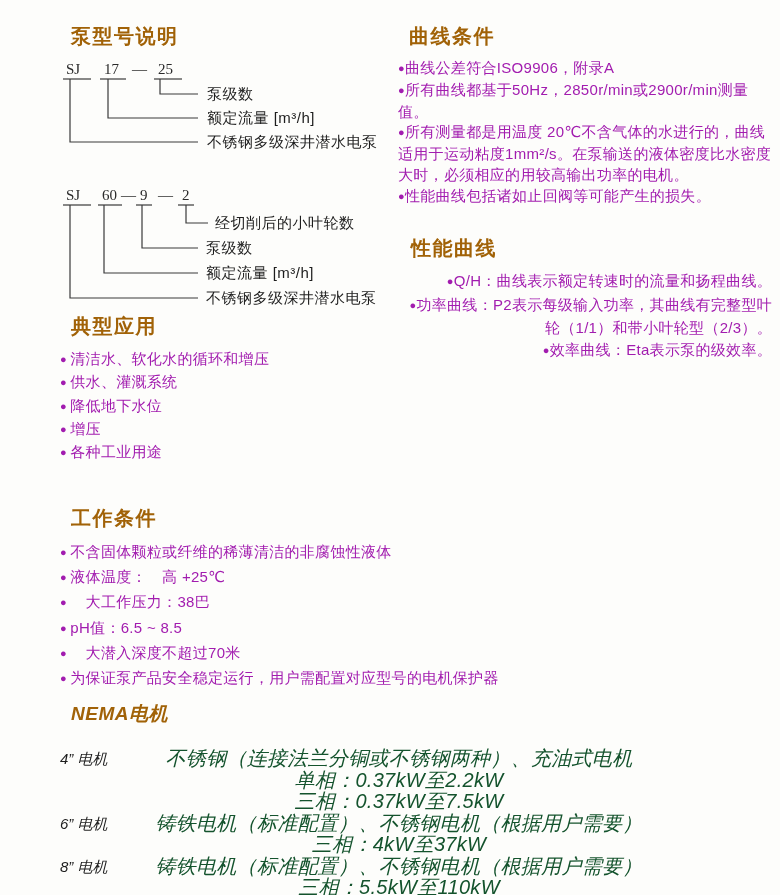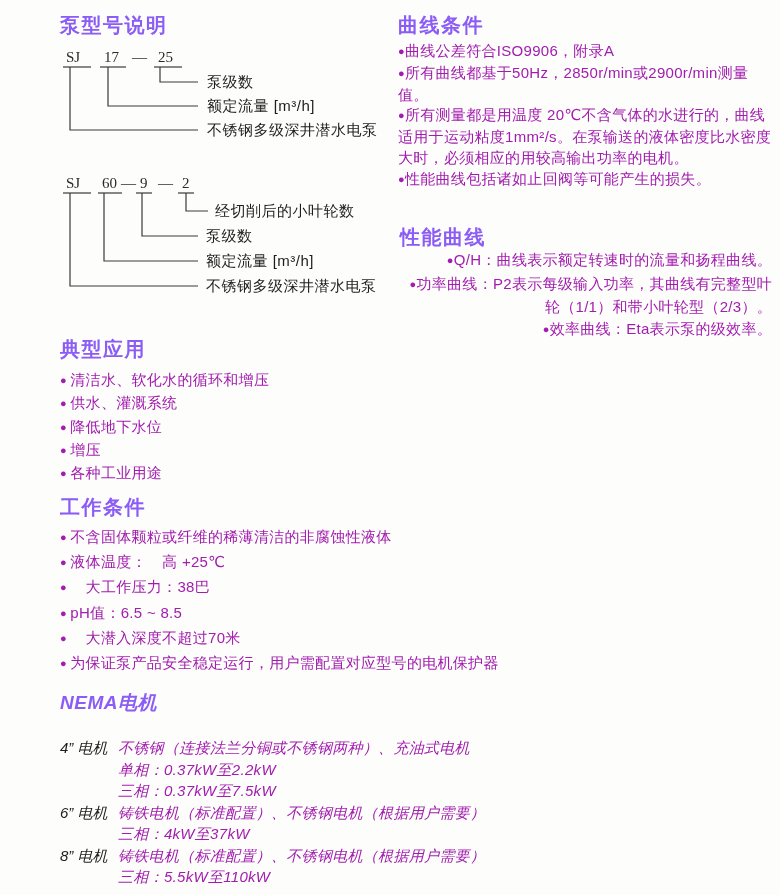--- a/index.html
+++ b/index.html
@@ -6,24 +6,24 @@
   body {
     width:780px; height:895px;
     background:#fdfdfb;
     font-family:"Liberation Sans","DejaVu Sans",sans-serif;
     color:#222;
     overflow:hidden;
   }
   .page { position:relative; width:780px; height:895px; background:#fdfdfb; }
 
   h2.sec-title {
-    margin:0;
+    margin:11px;
     font-size:20px;
     font-weight:bold;
-    color:#8b5cf6;
+    color:#a16207;
     letter-spacing:1.5px;
     line-height:22px;
   }
 
   
   .sec-pump-model { position:absolute; left:60px; top:14px; width:345px; }
   .sec-pump-model svg { display:block; }
   .diagram-1 { margin-top:10px; }
   .diagram-2 { margin-top:26px; }
   .code-text { font-family:"Liberation Serif","DejaVu Serif",serif; font-size:15px; fill:#2a2a2a; }
@@ -39,35 +39,35 @@
   
   .sec-curve-cond { position:absolute; left:398px; top:14px; width:378px; }
   .sec-curve-cond .bullets { margin-top:5px; }
   .sec-curve-cond .bullet { line-height:20.8px; }
 
   .sec-perf { position:absolute; left:400px; top:226px; width:372px; }
   .sec-perf .bullets { margin-top:1px;text-align:right; }
   .sec-perf .bullet { line-height:21.5px; }
 
   
-  .sec-typical { position:absolute; left:60px; top:338px; width:340px; }
+  .sec-typical { position:absolute; left:60px; top:304px; width:340px; }
   .sec-typical .bullets { margin-top:9px; }
   .sec-typical .bullet { line-height:22.3px; }
 
   .sec-working { position:absolute; left:60px; top:496px; width:540px; }
   .sec-working .bullets { margin-top:7px; }
   .sec-working .bullet { line-height:23.2px; }
 
   
   .sec-nema { position:absolute; left:60px; top:692px; width:620px;font-style:italic; }
   .sec-nema h2.sec-title { font-size:19px; letter-spacing:0.5px; }
   .nema-rows { margin-top:23px; }
   .nema-row { display:grid; grid-template-columns:58px 1fr; }
   .nema-size { font-size:15px; line-height:21.5px; color:#1d1d1d; white-space:nowrap; }
-  .nema-line { font-size:15px; line-height:21.5px; color:#a21caf; letter-spacing:0.3px; }
+  .nema-line { font-size:20px; line-height:21.5px; color:#14532d; letter-spacing:0.3px;text-align:center; }
 </style>
 </head>
 <body>
 
 <div class="page">
 
   <section class="sec-pump-model">
     <h2 class="sec-title">泵型号说明</h2>
 
     <svg class="diagram-1" width="345" height="100" viewBox="0 0 345 100" xmlns="http://www.w3.org/2000/svg">

